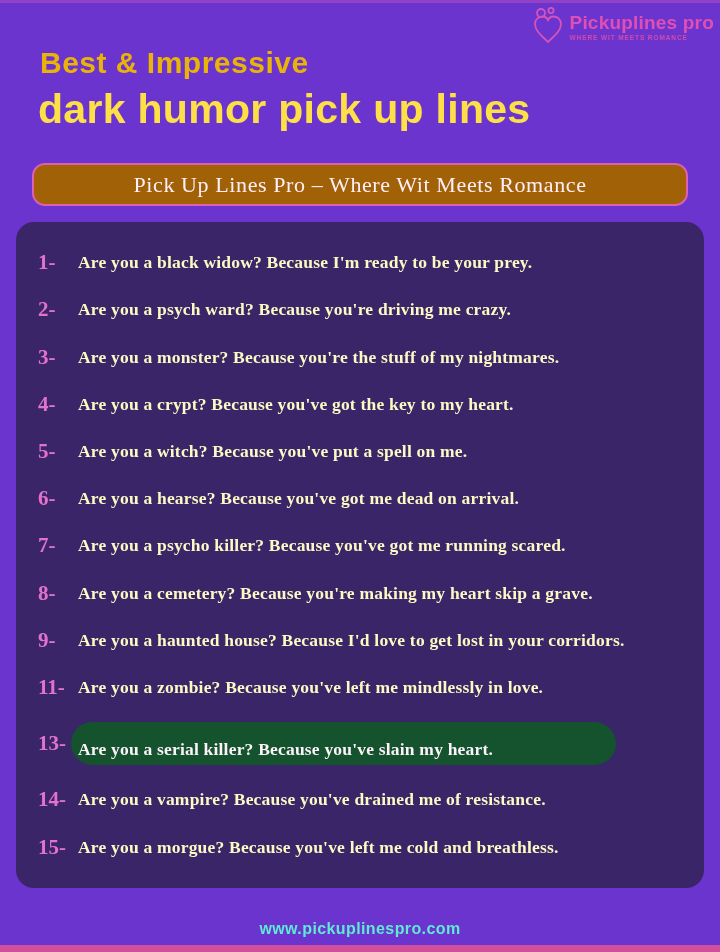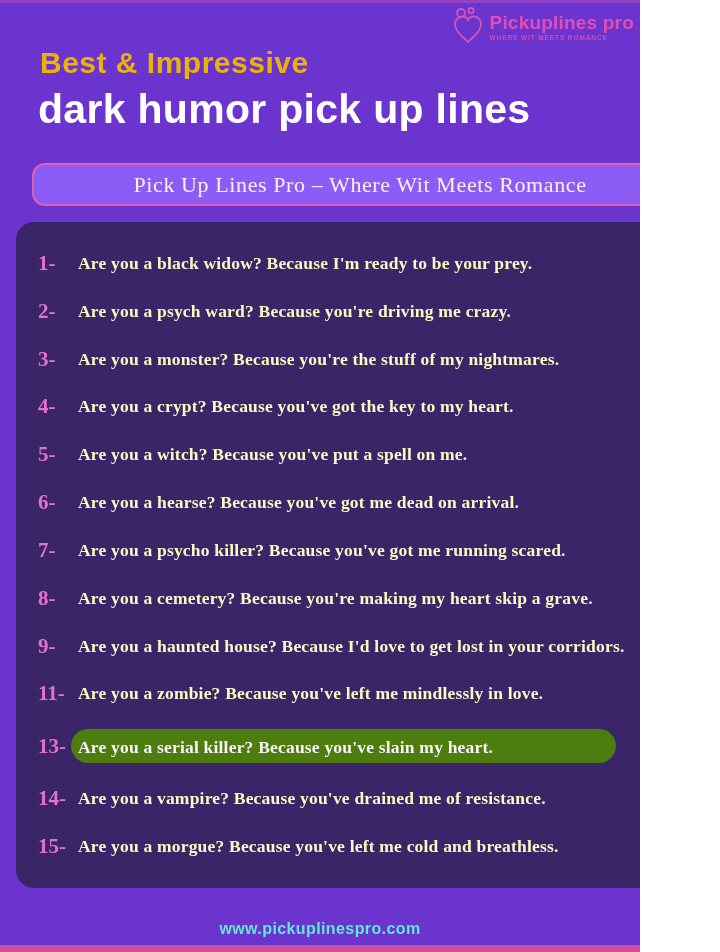--- a/index.html
+++ b/index.html
@@ -1,18 +1,18 @@
 <!DOCTYPE html>
 <html><head>
 <meta charset="utf-8">
 <style>
   html,body{margin:0;padding:0;}
   .page{
     position:relative;
-    width:640px;height:952px;
+    width:720px;height:952px;
     background:#6c34cf;
     overflow:hidden;
     font-family:"Liberation Sans", sans-serif;
   }
   .top-strip{
     position:absolute;top:0;left:0;width:100%;height:3px;
     background:#b44ec2;opacity:.55;
   }
   .bottom-strip{
     position:absolute;bottom:0;left:0;width:100%;height:7px;
@@ -35,27 +35,27 @@
     letter-spacing:.9px;text-transform:uppercase;
   }
   
   .kicker{
     position:absolute;left:40px;top:46px;
     font-size:30px;font-weight:bold;color:#eab308;
     letter-spacing:.5px;
   }
   .main-title{
     position:absolute;left:38px;top:86px;
-    font-size:41px;font-weight:800;color:#ffffff;
+    font-size:41px;font-weight:800;color:#fde047;
     letter-spacing:.3px;
   }
   
   .banner{
     position:absolute;left:32px;top:163px;width:656px;height:43px;
-    background:#8b5cf6;border:2px solid #e160ae;border-radius:13px;
+    background:#a16207;border:2px solid #e160ae;border-radius:13px;
     box-sizing:border-box;
     display:flex;align-items:center;justify-content:center;
   }
   .banner-text{
     font-family:"Liberation Serif", serif;
     font-size:22px;color:#ffeffa;letter-spacing:.6px;
   }
   
   .list-box{
     position:absolute;left:16px;top:222px;width:688px;height:666px;
@@ -70,23 +70,23 @@
   }
   .num{
     width:40px;flex:0 0 40px;
     font-size:21px;font-weight:bold;color:#e273cd;
   }
   .txt{
     font-size:17.5px;font-weight:bold;color:#fef9c3;
     letter-spacing:.2px;
   }
   .pill{
-    background:#4d7c0f;
+    background:#14532d;
     border-radius:999px;
-    padding:8px 12px 5px 7px;
+    padding:17px 12px 5px 7px;
     margin-left:-7px;
     width:545px;box-sizing:border-box;
     color:#fdf3fb;
   }
   
   .footer{
     position:absolute;bottom:14px;left:0;width:100%;
     text-align:center;
     font-size:16px;font-weight:bold;color:#5eead4;
     letter-spacing:.4px;

